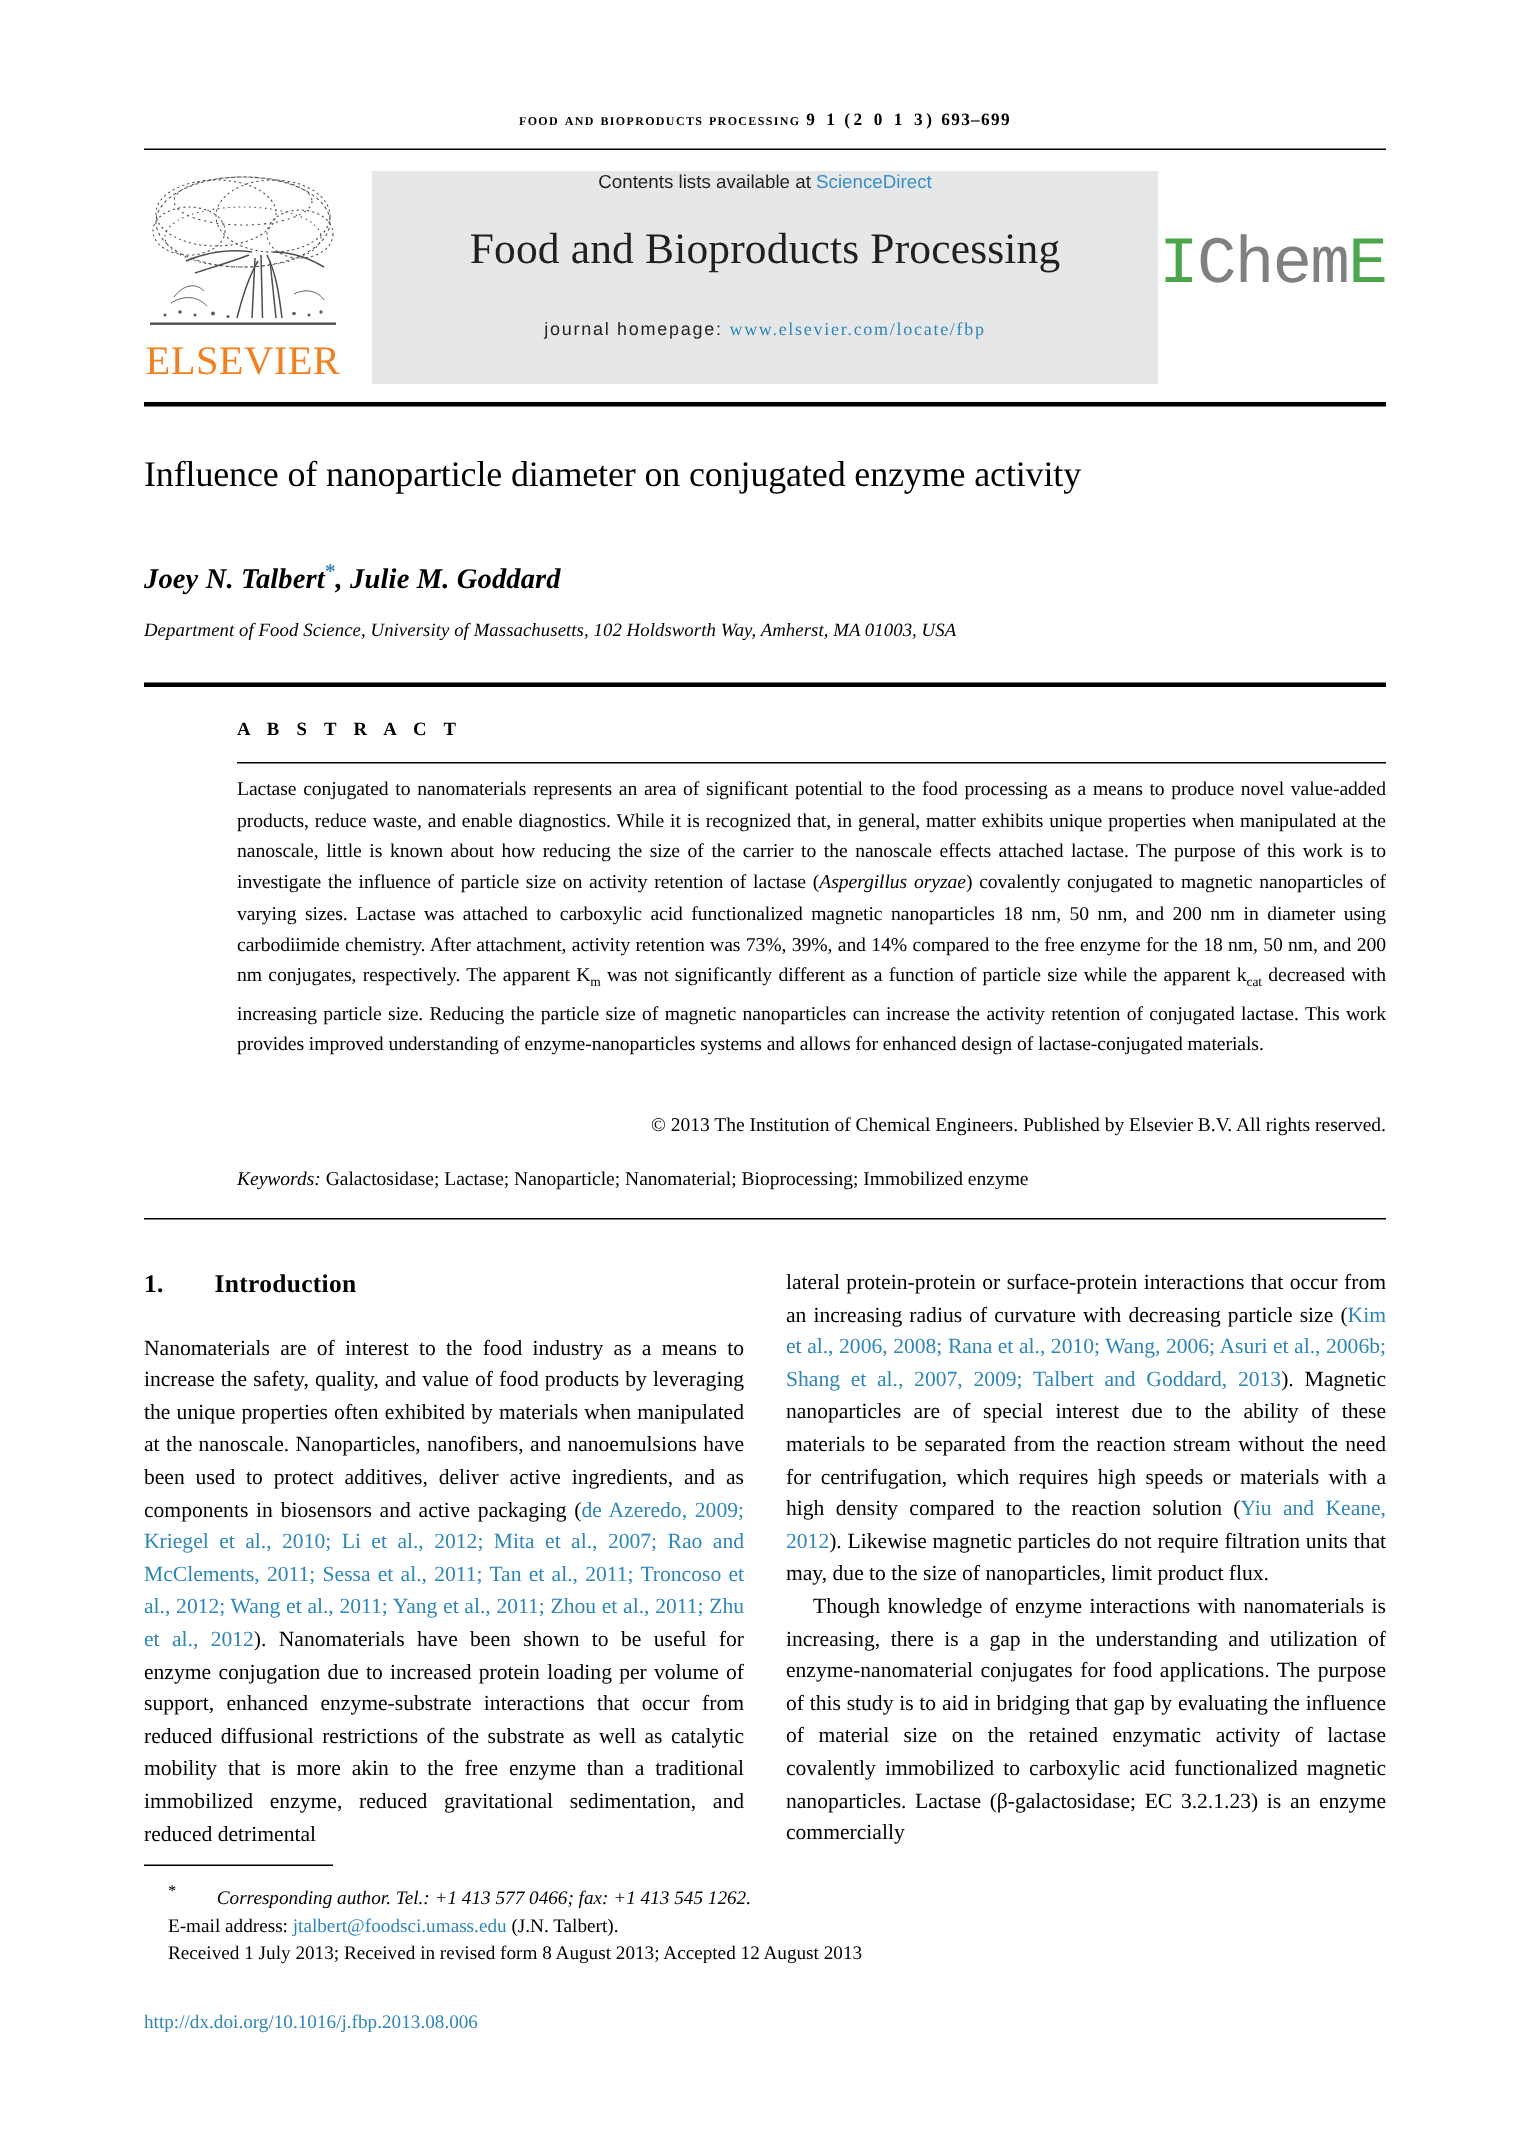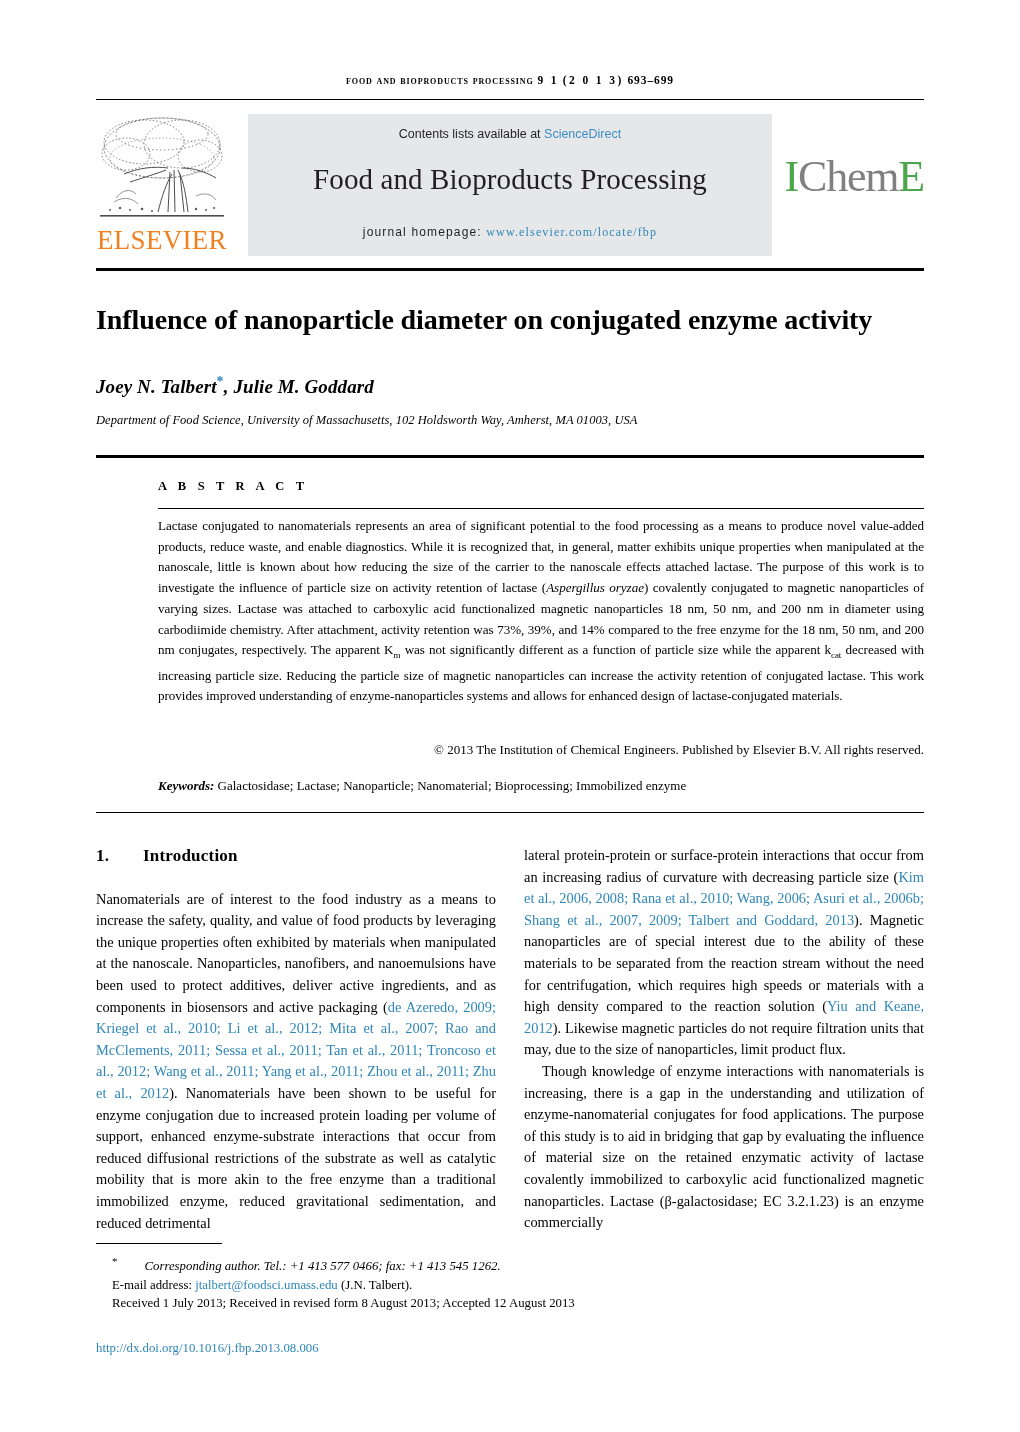--- a/index.html
+++ b/index.html
@@ -87,21 +87,20 @@
     width: 524px;
     height: 142px;
     background: #E6E7E8;
     text-align: center;
     box-sizing: border-box;
   }
   .contents-line {
     font-family: "Liberation Sans", sans-serif;
     font-size: 12.5px;
     color: #231F20;
-    padding-top: 13px;
   }
   .contents-line .sd {
     color: #3C8FC4;
   }
   .journal-name {
     font-family: "Liberation Serif", serif;
     font-size: 29px;
     color: #231F20;
     margin-top: 22px;
     letter-spacing: 0.1px;
@@ -114,21 +113,21 @@
     letter-spacing: 1.15px;
   }
   .homepage-line .url {
     color: #2E86B8;
     font-family: Liberation Serif, serif;
   }
   .icheme {
     position: absolute;
     right: 0;
     top: 42px;
-    font-family: Liberation Serif, serif;
+    font-family: Liberation Mono, monospace;
     font-size: 44px;
     letter-spacing: -1.2px;
     line-height: 46px;
     white-space: nowrap;
     padding-left: 16px;
   }
   .icheme .g { color: #4CA64C; font-weight: 400; }
   .icheme .k { color: #808080; font-weight: 300; }
 
   .rule-thick {
@@ -140,22 +139,22 @@
     background: #000;
   }
 
   
   .title {
     position: absolute;
     top: 283px;
     left: 96px;
     width: 790px;
     font-family: "Liberation Serif", serif;
-    font-weight: bold;
-    font-size: 28px;
+    font-weight: normal;
+    font-size: 24px;
     line-height: 36px;
     letter-spacing: -0.1px;
   }
   .authors {
     position: absolute;
     top: 374px;
     left: 96px;
     width: 790px;
     font-family: "Liberation Serif", serif;
     font-style: italic;
@@ -224,21 +223,21 @@
     font-size: 13px;
   }
   .keywords {
     position: absolute;
     top: 778px;
     left: 158px;
     width: 766px;
     font-family: "Liberation Serif", serif;
     font-size: 13px;
   }
-  .keywords .kw-label { font-style: italic; font-weight: bold; }
+  .keywords .kw-label { font-style: italic; font-weight: normal; }
   .rule-abs-bottom {
     position: absolute;
     top: 812px;
     left: 96px;
     width: 828px;
     height: 1px;
     background: #000;
   }
 
   

